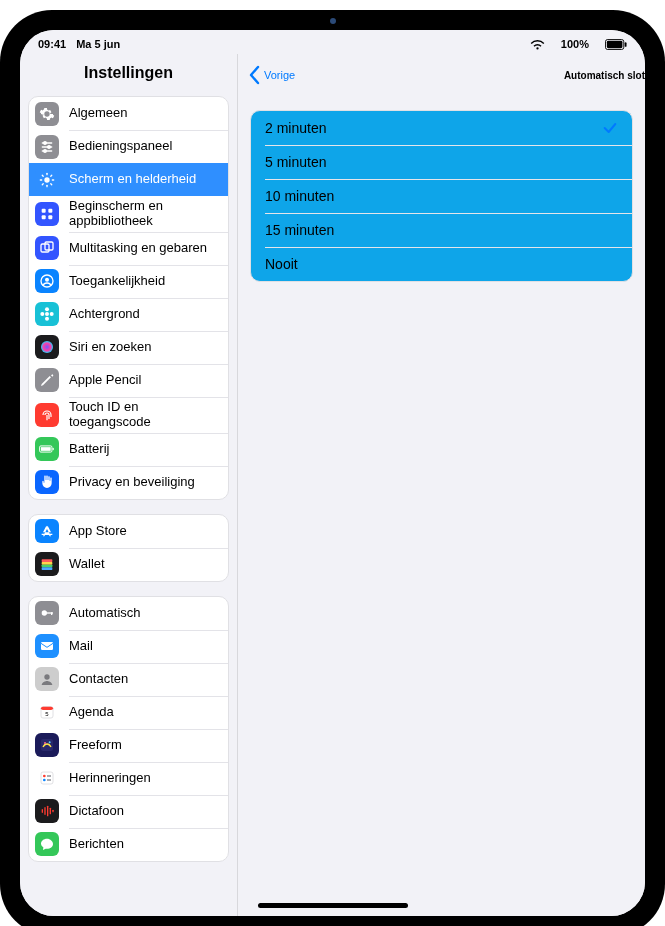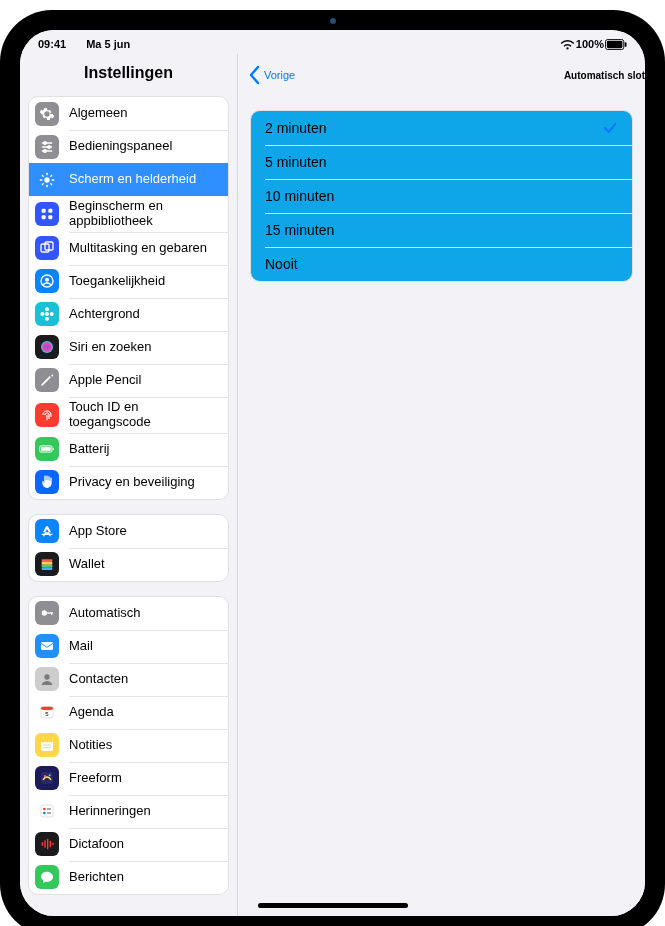--- a/index.html
+++ b/index.html
@@ -50,22 +50,22 @@
     height: 24px;
     display: flex;
     align-items: center;
     justify-content: space-between;
     padding: 4px 18px 0;
     font-size: 11px;
     font-weight: 600;
     color: #000;
     background: #f2f2f7;
   }
-  .status-left { display:flex; gap:20px; align-items:center;}
-  .status-right { display:flex; gap:1px; align-items:center;}
+  .status-left { display:flex; gap:10px; align-items:center;}
+  .status-right { display:flex; gap:16px; align-items:center;}
   .wifi-icon svg, .battery-icon svg { display:block; }
   
   .split {
     flex:1;
     display: flex;
     overflow: hidden;
   }
   .sidebar {
     width: 218px;
     background: #f2f2f7;
@@ -406,31 +406,20 @@
                 <div class="icon-box" style="background: rgb(255, 255, 255);">
                   <svg viewBox="0 0 24 24">
                     <rect x="3" y="4" width="18" height="17" rx="3" fill="#fff" stroke="#d0d0d4"></rect>
                     <rect x="3" y="4" width="18" height="5" rx="3" fill="#ff3b30"></rect>
                     <text x="12" y="18" text-anchor="middle" font-size="9" fill="#000" font-family="Arial">5</text>
                   </svg>
                 </div>
                 <div class="row-label">Agenda</div>
               </div>
               <div class="row">
-                <div class="icon-box" style="background: rgb(255, 213, 74);">
-                  <svg viewBox="0 0 24 24">
-                    <rect x="3" y="3" width="18" height="18" rx="3" fill="#fff"></rect>
-                    <rect x="3" y="3" width="18" height="5" rx="3" fill="#ffd54a"></rect>
-                    <line x1="6" y1="12" x2="18" y2="12" stroke="#bdbdbd"></line>
-                    <line x1="6" y1="16" x2="18" y2="16" stroke="#bdbdbd"></line>
-                  </svg>
-                </div>
-                <div class="row-label">Notities</div>
-              </div>
-              <div class="row">
                 <div class="icon-box" style="background: rgb(27, 27, 90);">
                   <svg viewBox="0 0 24 24">
                     <rect x="3" y="3" width="18" height="18" rx="3" fill="#28286a"></rect>
                     <path d="M6 15c3-6 9-6 12 0" fill="none" stroke="#ffe14a" stroke-width="2"></path>
                     <circle cx="9" cy="9" r="1.5" fill="#ff6b9d"></circle>
                     <circle cx="16" cy="8" r="1.5" fill="#5bd1ff"></circle>
                   </svg>
                 </div>
                 <div class="row-label">Freeform</div>
               </div>

